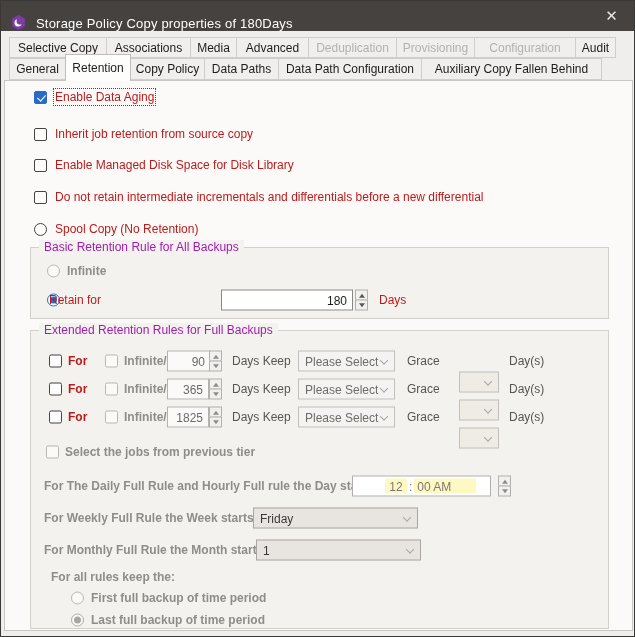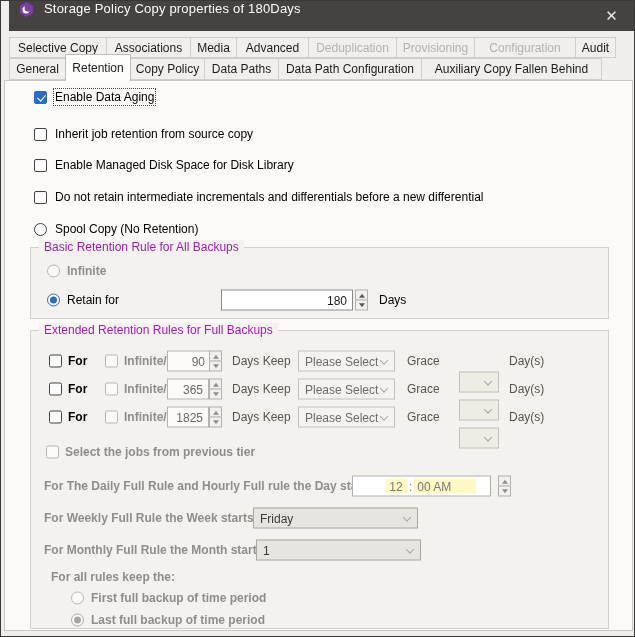--- a/index.html
+++ b/index.html
@@ -1,38 +1,38 @@
 <!DOCTYPE html>
 <html><head>
 <meta charset="utf-8">
 <style>
   * { margin:0; padding:0; box-sizing:border-box; }
   html,body { background:#e8e6e4; font-family:"Liberation Sans","DejaVu Sans",sans-serif; }
   .window { position:relative; width:635px; height:637px; background:#f0eeec; border:1px solid #3a3836; overflow:hidden; }
 
   
-  .titlebar { position:absolute; top:0; left:8px; right:0; height:30px; background:#454240; display:flex; align-items:flex-start; }
+  .titlebar { position:absolute; top:0; left:0; right:0; height:30px; background:#454240; display:flex; align-items:flex-end; }
   .titlebar .app-icon { margin-left:9px; width:17px; height:17px; flex:0 0 auto; }
   .titlebar .title { margin-left:9px; color:#ffffff; font-size:13px; letter-spacing:.2px; }
   .close-btn { position:absolute; right:0; top:0; width:45px; height:30px; display:flex; align-items:center; justify-content:center; color:#e8e6e4; font-size:15px; cursor:default; }
 
   
   .tabrow { position:absolute; left:8px; display:flex; }
   .tabrow1 { top:36px; height:21px; }
   .tabrow2 { top:57px; height:22px; }
   .tab { height:100%; display:flex; align-items:center; justify-content:center; background:#f1efed; border:1px solid #d0cdca; margin-right:-1px; font-size:12px; color:#1c1c1c; white-space:nowrap; padding:0 4px; }
   .tab.disabled { color:#b3b1ae; }
   .tab.active { position:relative; top:-4px; height:27px; background:#fdfdfc; border:1px solid #bfbcb9; border-bottom:none; z-index:6; }
 
   
   .content { position:absolute; top:79px; left:3px; width:629px; height:551px; background:#fbfaf8; border:1px solid #c9c6c3; z-index:1; }
 
   
   .opt { position:absolute; left:29px; height:16px; display:flex; align-items:center; gap:8px; }
-  .lbl { font-size:12px; color:#000000; white-space:nowrap; }
+  .lbl { font-size:12px; color:#b91c1c; white-space:nowrap; }
   .lbl.gray { color:#8f8d8a;font-weight:bold; }
   .lbl.mid  { color:#57554f; }
   .focus-dotted { outline:1px dotted #4a4846; outline-offset:1px; }
 
   
   .cb { width:13px; height:13px; border:1px solid #454341; border-radius:2px; background:#fdfdfd; position:relative; flex:0 0 auto; }
   .cb.checked { background:#2a6cc5; border-color:#2a6cc5; }
   .cb.checked::after { content:""; position:absolute; left:3.5px; top:1px; width:4px; height:7px; border:solid #ffffff; border-width:0 1.6px 1.6px 0; transform:rotate(42deg); }
   .cb.disabled { border-color:#b9b6b3; background:#fbfaf9; }
 
@@ -137,21 +137,21 @@
     <div class="group" style="top:166px; height:72px">
       <span class="group-label">Basic Retention Rule for All Backups</span>
 
       <div class="grow basic-row" style="top:12px">
         <span class="radio disabled" style="left:16px"></span>
         <span class="lbl gray" style="left:36px">Infinite</span>
       </div>
 
       <div class="grow basic-row" style="top:40px; height:24px">
         <span class="radio checked" style="left:16px"></span>
-        <span class="lbl" style="left:36px">Retain for</span>
+        <span class="lbl" style="left:18px">Retain for</span>
         <span class="numfield" style="left:190px; width:132px">180</span>
         <span class="spinner" style="left:324px">
             <span class="sp up"></span>
             <span class="sp down"></span>
           </span>
         <span class="lbl" style="left:348px">Days</span>
       </div>
     </div>
 
     <div class="group" style="top:249px; height:299px">

